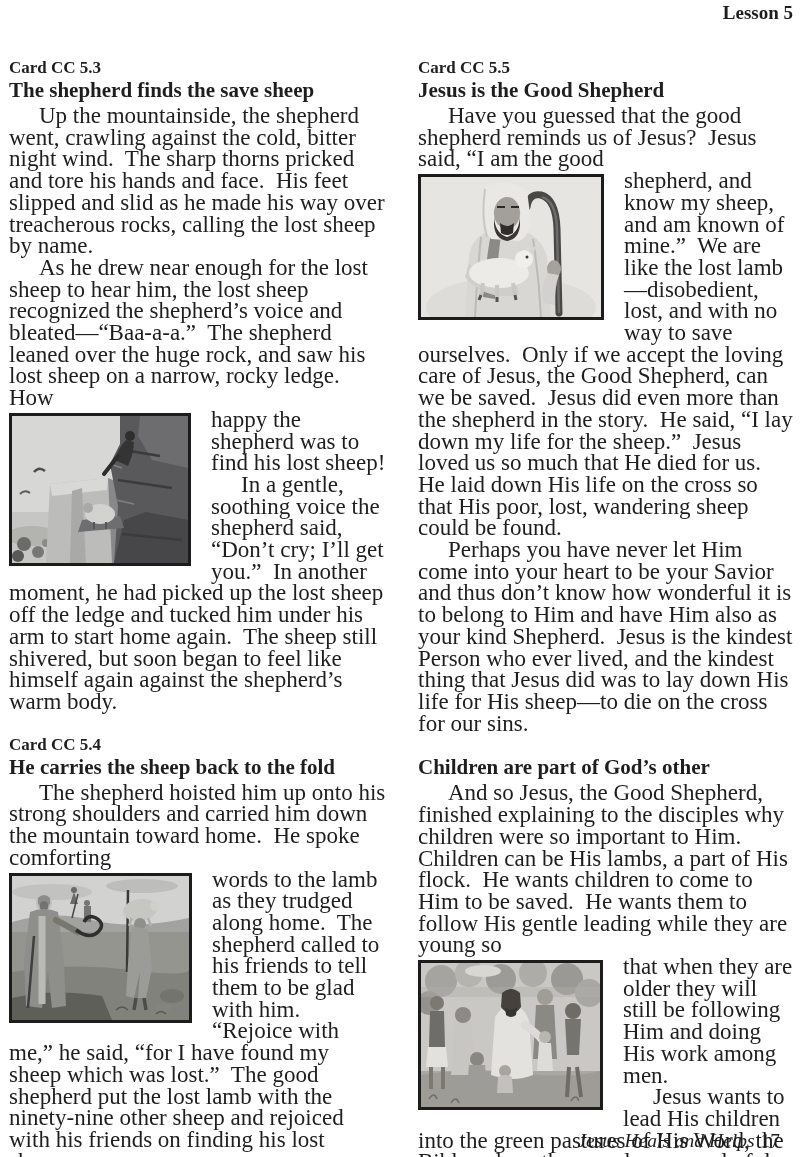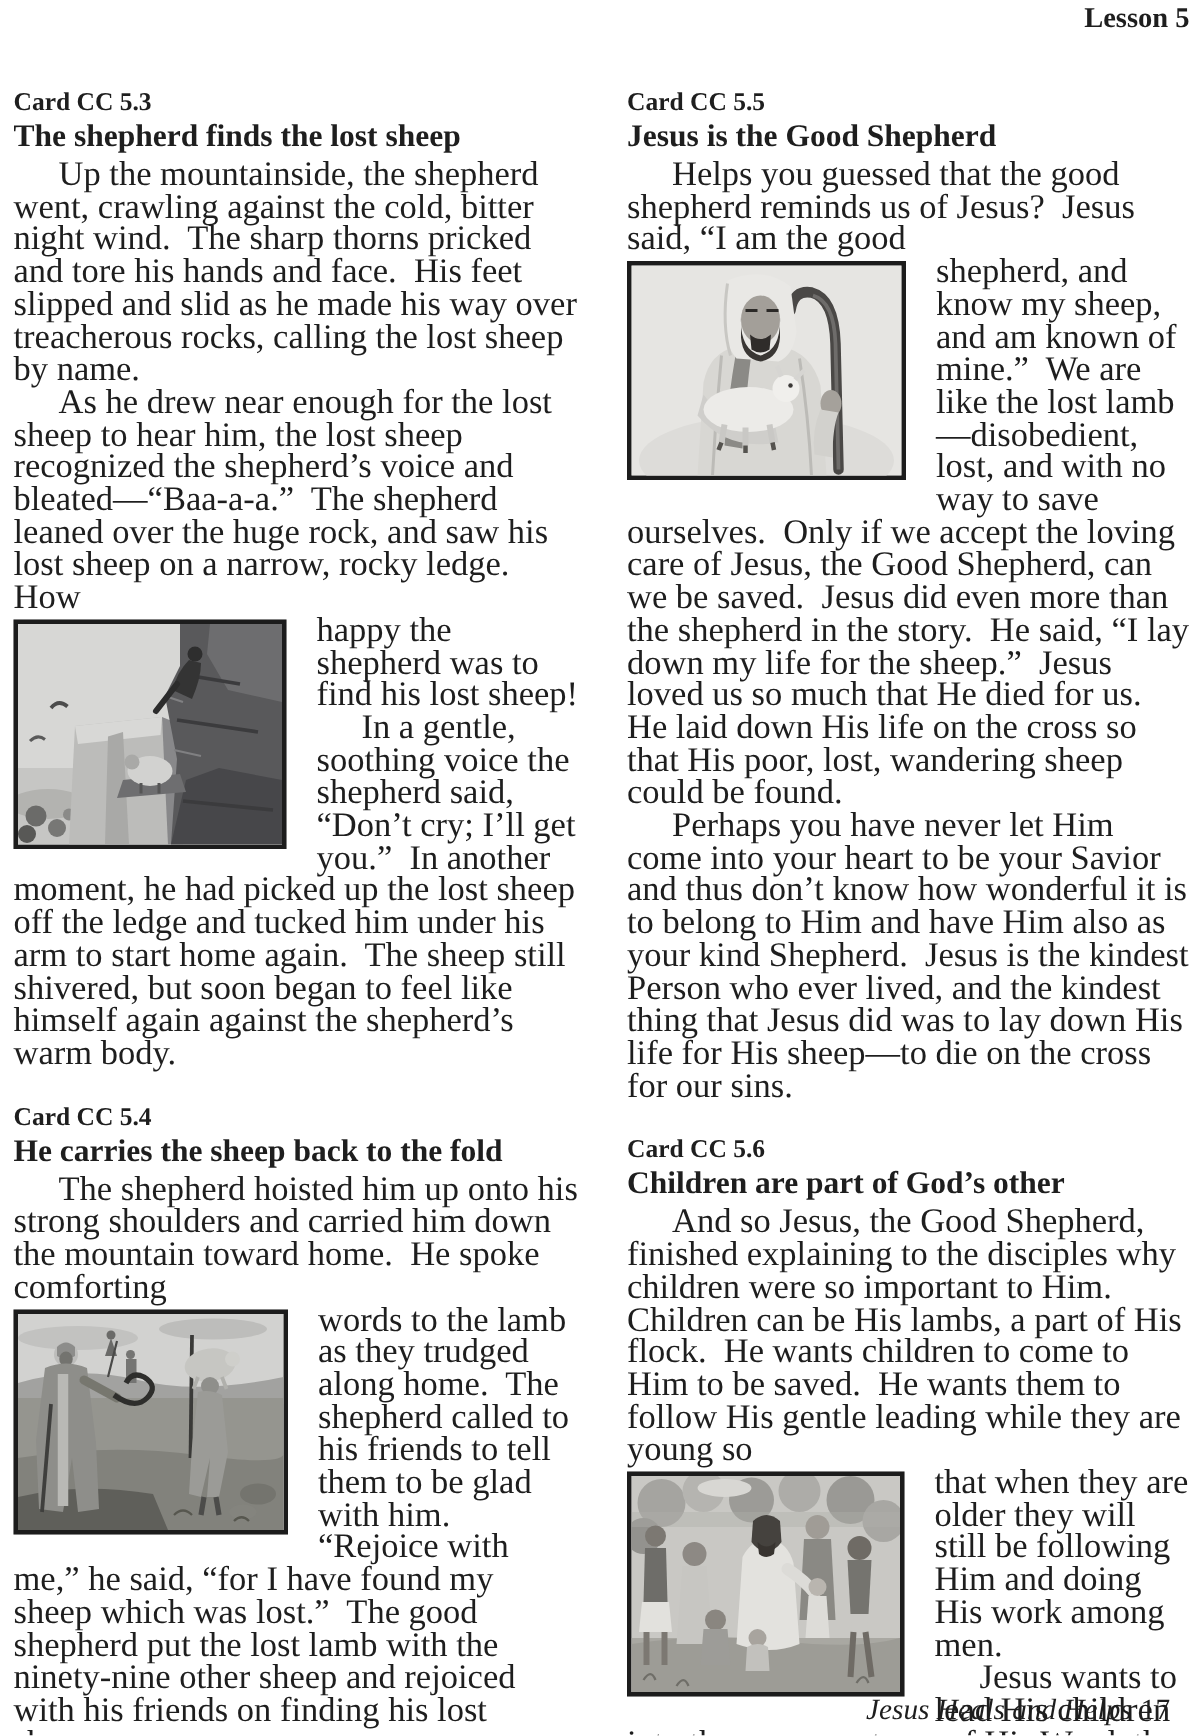--- a/index.html
+++ b/index.html
@@ -57,21 +57,21 @@
 <div class="sheet">
 
   <div class="lesson-header">Lesson 5</div>
 
   <div class="columns">
 
     <div class="col">
 
       <div class="section">
         <p class="card-label">Card CC 5.3</p>
-        <p class="section-title">The shepherd finds the lost sheep</p>
+        <p class="section-title">The shepherd finds the save sheep</p>
         <p class="body indent">Up the mountainside, the shepherd went, crawling against the cold, bitter night wind.  The sharp thorns pricked and tore his hands and face.  His feet slipped and slid as he made his way over treacherous rocks, calling the lost sheep by name.</p>
         <p class="body indent">As he drew near enough for the lost sheep to hear him, the lost sheep recognized the shepherd’s voice and bleated—“Baa-a-a.”  The shepherd leaned over the huge rock, and saw his lost sheep on a narrow, rocky ledge.  How</p>
         <figure class="fig">
           <svg width="176" height="147" viewBox="0 0 176 147">
             <rect width="176" height="147" fill="#d7d7d5"></rect>
             <rect y="96" width="176" height="51" fill="#c6c6c4"></rect>
             <ellipse cx="20" cy="120" rx="26" ry="10" fill="#b3b3b0"></ellipse>
             <circle cx="12" cy="128" r="7" fill="#6b6b69"></circle>
             <circle cx="26" cy="136" r="6" fill="#777775"></circle>
             <circle cx="6" cy="140" r="6" fill="#585856"></circle>
@@ -143,21 +143,21 @@
         <div class="clear"></div>
       </div>
 
     </div>
 
     <div class="col">
 
       <div class="section">
         <p class="card-label">Card CC 5.5</p>
         <p class="section-title">Jesus is the Good Shepherd</p>
-        <p class="body indent">Helps you guessed that the good shepherd reminds us of Jesus?  Jesus said, “I am the good</p>
+        <p class="body indent">Have you guessed that the good shepherd reminds us of Jesus?  Jesus said, “I am the good</p>
         <figure class="fig">
           <svg width="180" height="140" viewBox="0 0 180 140">
             <rect width="180" height="140" fill="#e6e5e2"></rect>
             <ellipse cx="90" cy="130" rx="85" ry="30" fill="#dddcd9"></ellipse>
             <path d="M138,136 L136,52 Q135,22 120,18 Q108,16 106,30" stroke="#4a4846" stroke-width="7" fill="none" stroke-linecap="round"></path>
             <path d="M138,136 L136,52 Q135,24 121,20" stroke="#6e6c6a" stroke-width="2.5" fill="none"></path>
             <path d="M44,140 L48,78 Q52,58 70,54 L100,54 Q120,58 126,80 L130,140 Z" fill="#d8d7d3"></path>
             <path d="M60,60 Q56,100 54,140 M112,62 Q118,100 120,140" stroke="#bcbbb7" stroke-width="2" fill="none"></path>
             <path d="M70,56 Q64,90 62,120 L74,122 Q76,88 80,58 Z" fill="#8b8a86"></path>
             <path d="M64,10 Q88,0 106,14 L110,44 Q108,60 98,64 L70,62 Q60,50 62,30 Z" fill="#e9e8e5"></path>
@@ -176,21 +176,20 @@
             <ellipse cx="133" cy="92" rx="7" ry="9" fill="#a5a19b"></ellipse>
             <path d="M126,96 Q120,110 122,126 L134,128 Q134,108 138,98 Z" fill="#d2d1cd"></path>
           </svg>
         </figure>
         <p class="body">shepherd, and know my sheep, and am known of mine.”  We are like the lost lamb—disobedient, lost, and with no way to save ourselves.  Only if we accept the loving care of Jesus, the Good Shepherd, can we be saved.  Jesus did even more than the shepherd in the story.  He said, “I lay down my life for the sheep.”  Jesus loved us so much that He died for us.  He laid down His life on the cross so that His poor, lost, wandering sheep could be found.</p>
         <p class="body indent">Perhaps you have never let Him come into your heart to be your Savior and thus don’t know how wonderful it is to belong to Him and have Him also as your kind Shepherd.  Jesus is the kindest Person who ever lived, and the kindest thing that Jesus did was to lay down His life for His sheep—to die on the cross for our sins.</p>
         <div class="clear"></div>
       </div>
 
       <div class="section">
-        <p class="card-label">Card CC 5.6</p>
         <p class="section-title">Children are part of God’s other</p>
         <p class="body indent">And so Jesus, the Good Shepherd, finished explaining to the disciples why children were so important to Him.  Children can be His lambs, a part of His flock.  He wants children to come to Him to be saved.  He wants them to follow His gentle leading while they are young so</p>
         <figure class="fig">
           <svg width="179" height="144" viewBox="0 0 179 144">
             <rect width="179" height="144" fill="#c9c8c4"></rect>
             <circle cx="20" cy="18" r="16" fill="#a5a4a0"></circle>
             <circle cx="48" cy="10" r="14" fill="#b5b4b0"></circle>
             <circle cx="80" cy="16" r="15" fill="#9c9b97"></circle>
             <circle cx="112" cy="10" r="14" fill="#adaca8"></circle>
             <circle cx="146" cy="16" r="16" fill="#9a9995"></circle>

